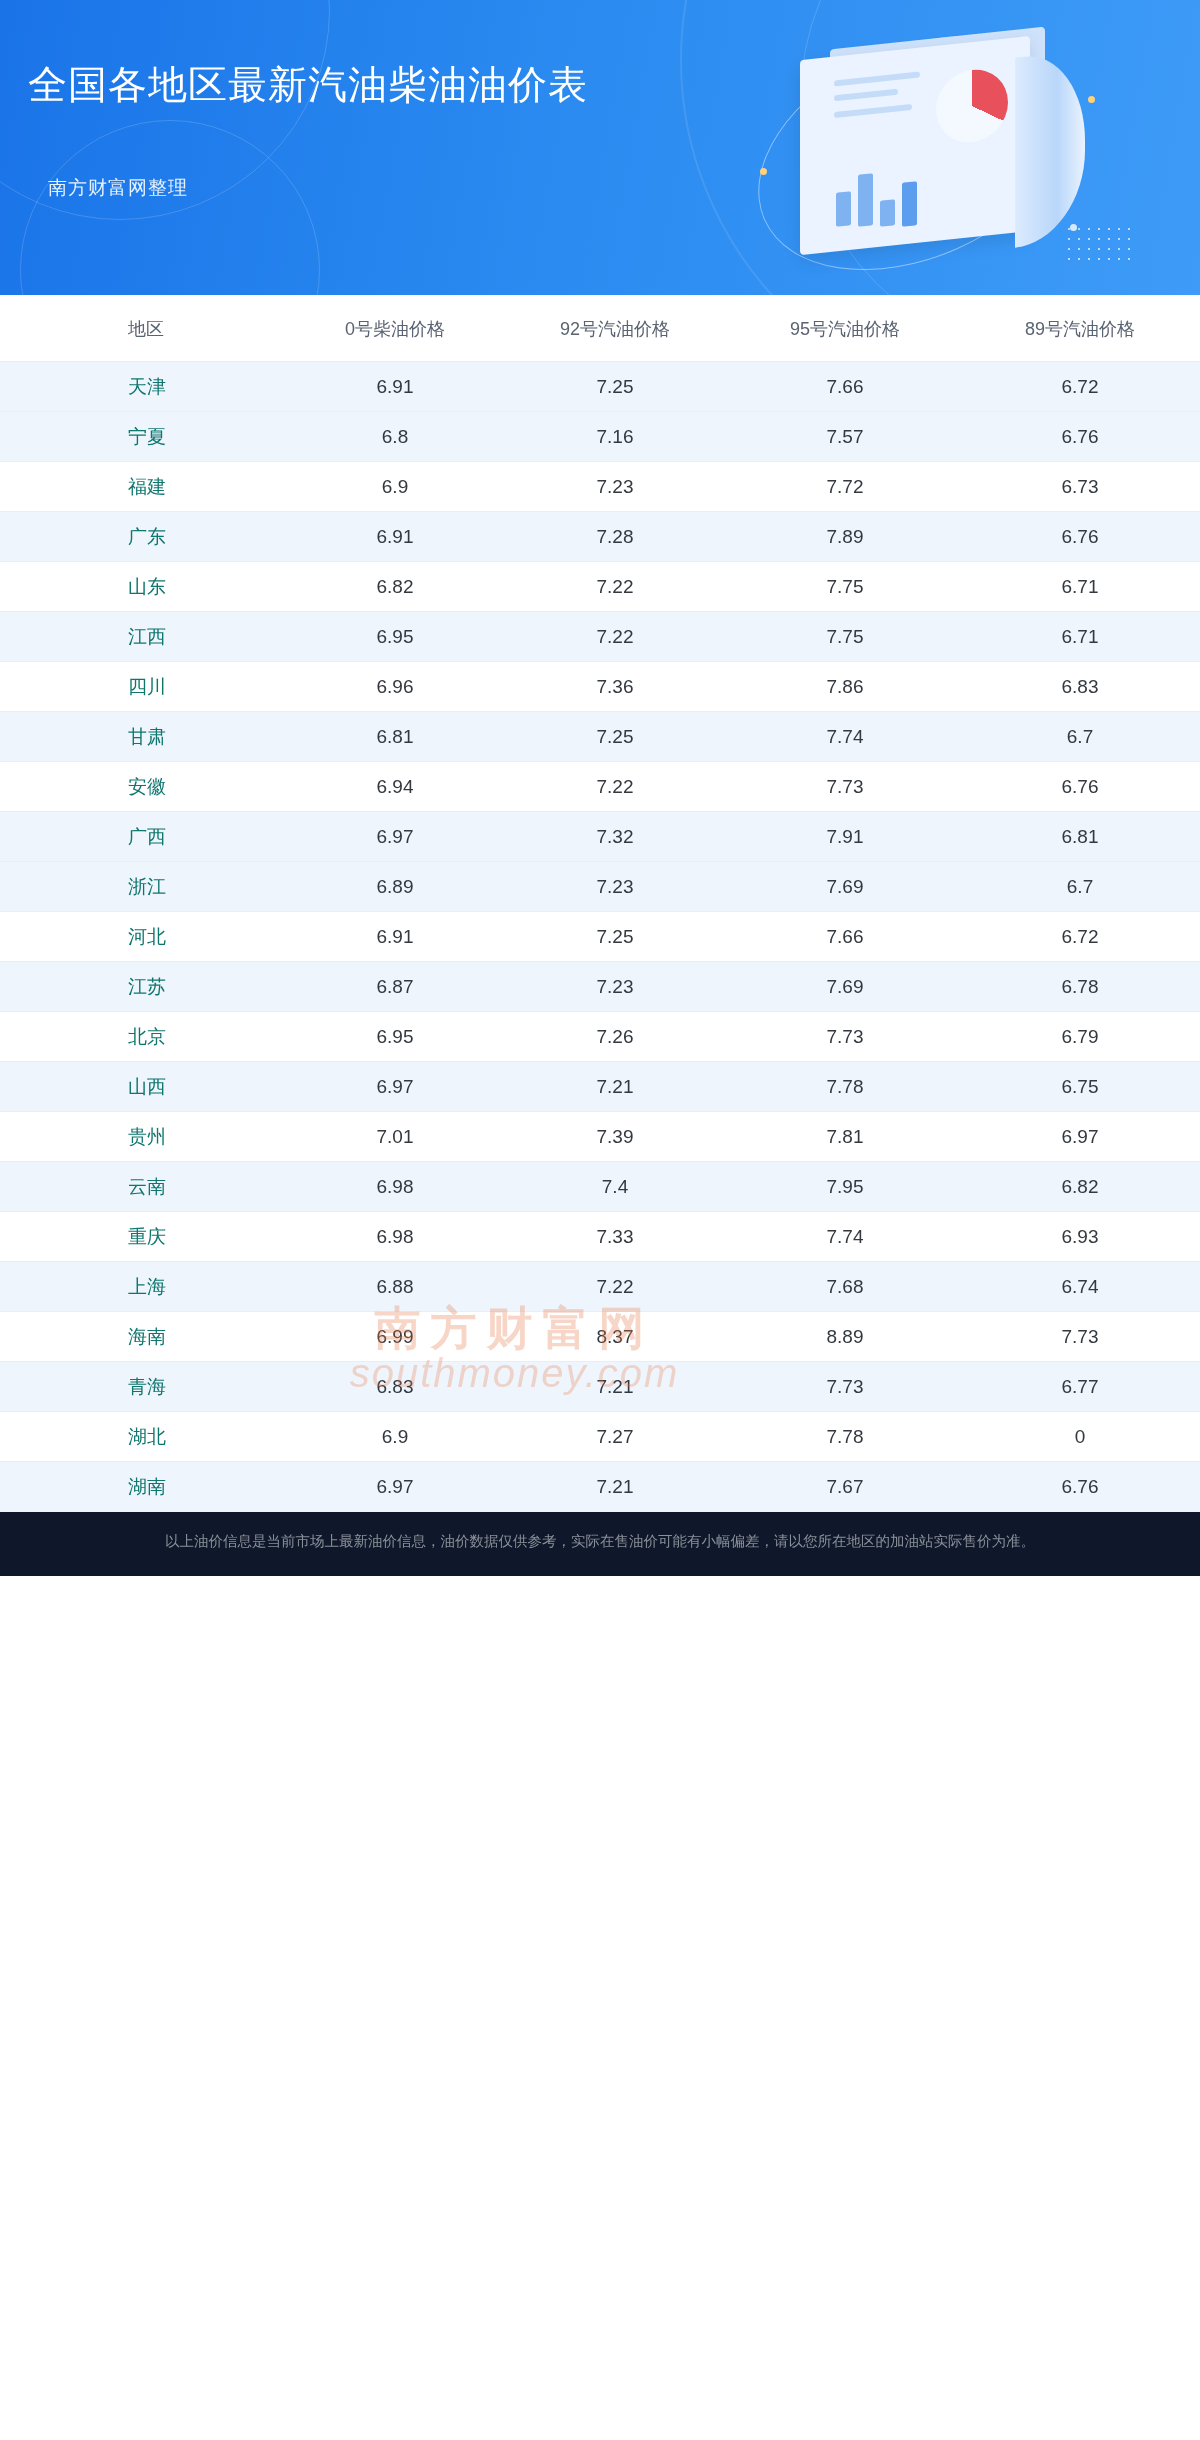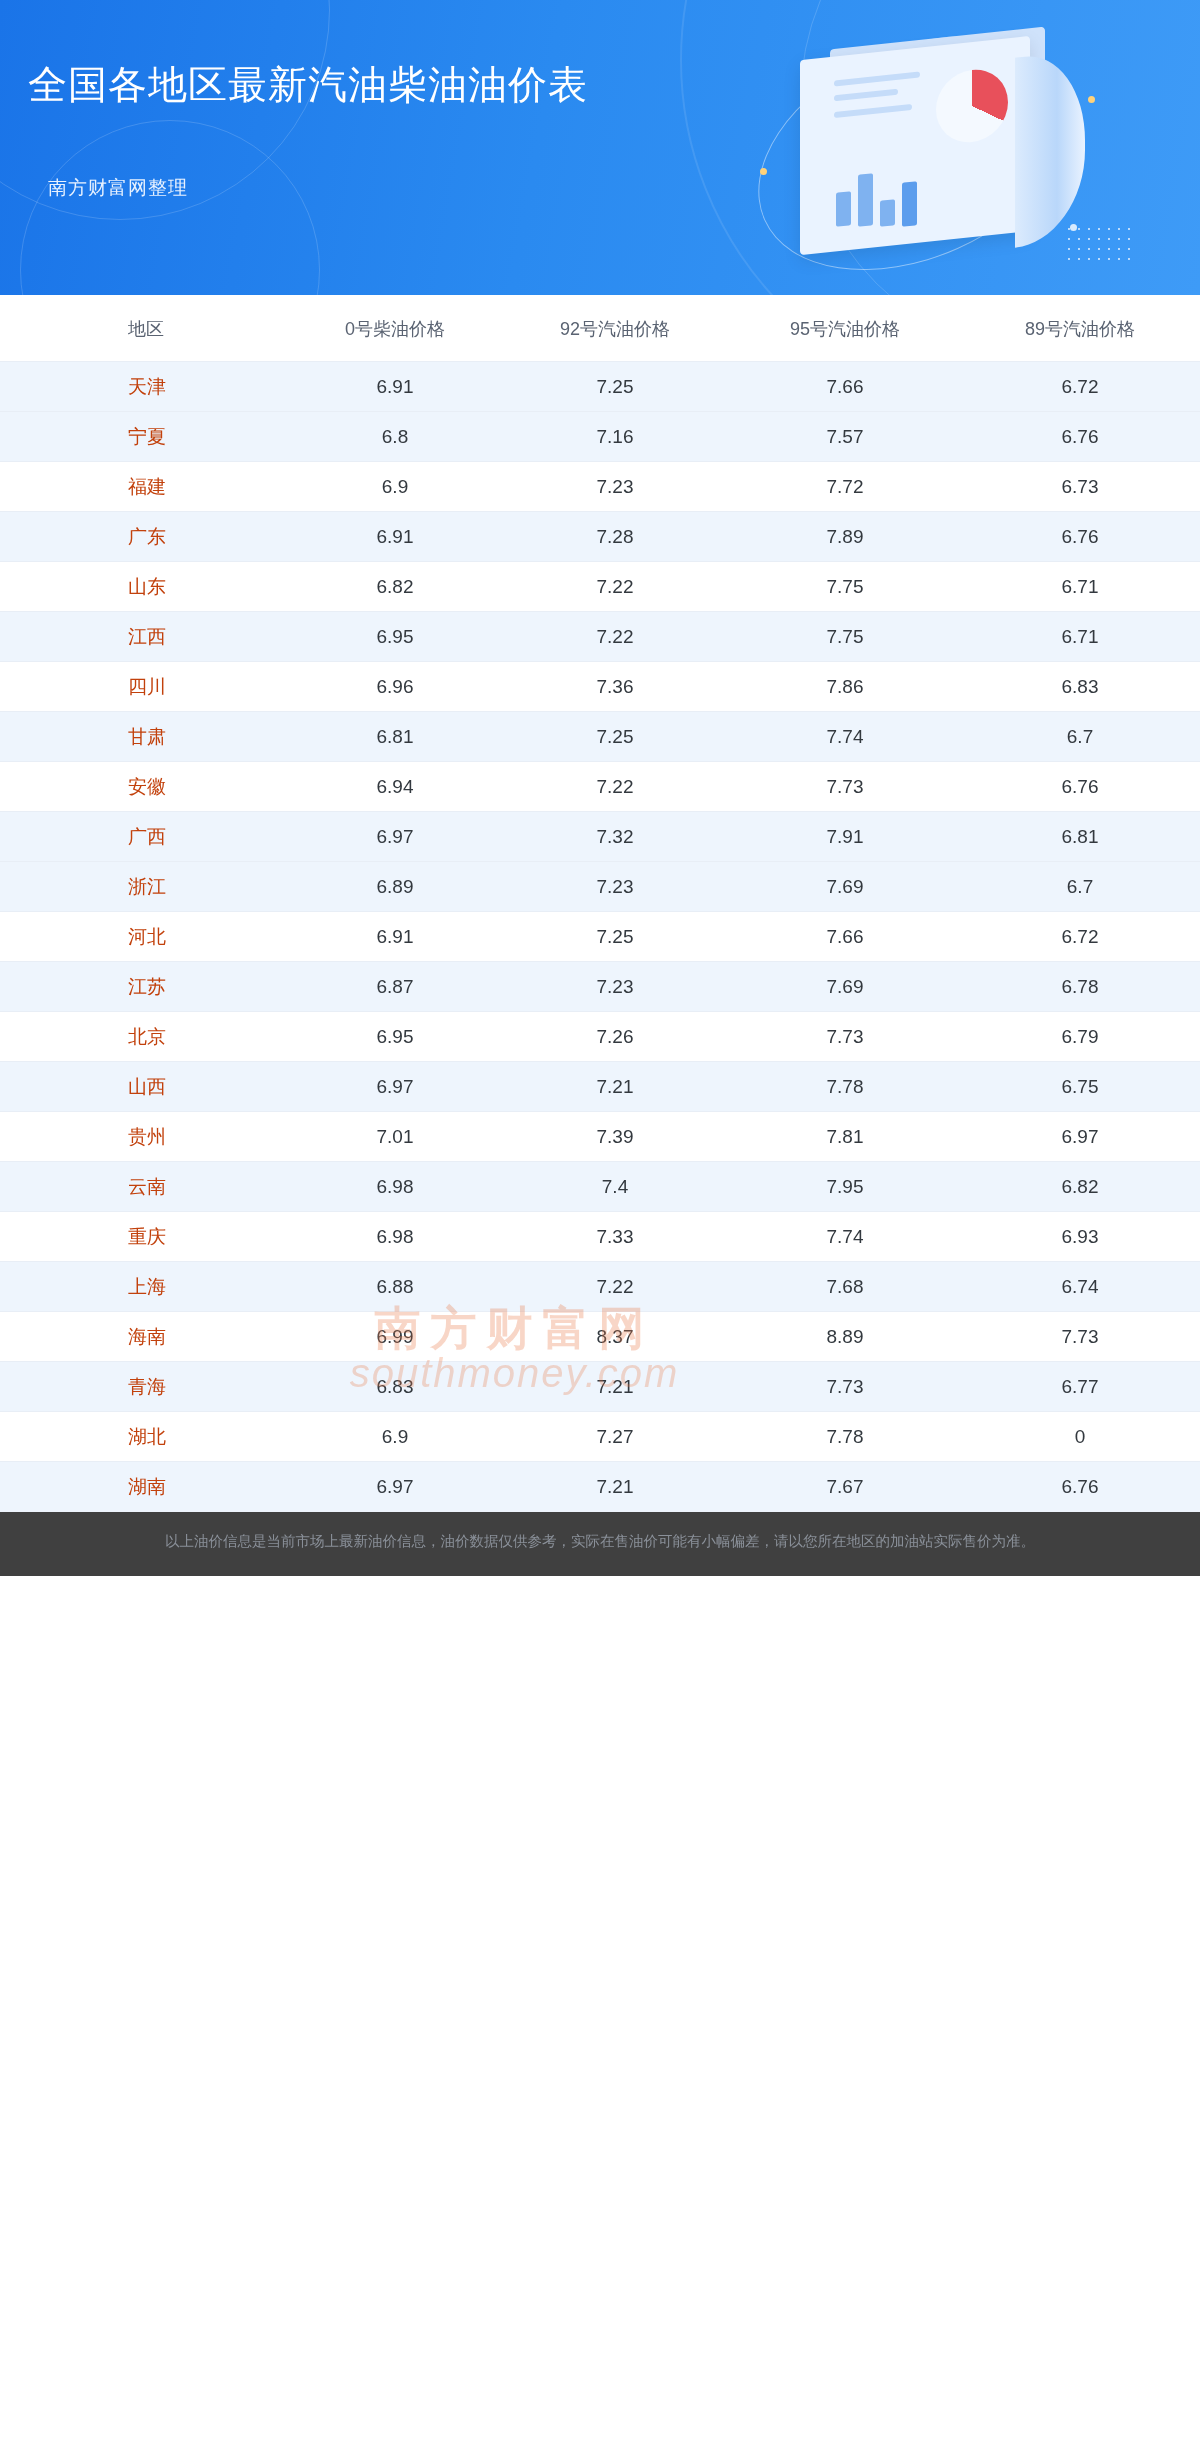--- a/index.html
+++ b/index.html
@@ -131,21 +131,21 @@
     text-align: center;
   }
   thead th.col-region { text-align: left; padding-left: 128px; }
   tbody td {
     font-size: 19px;
     color: #33393f;
     text-align: center;
     height: 50px;
     border-top: 1px solid #e8eef6;
   }
-  tbody td.col-region { text-align: left; padding-left: 128px; color: #c2410c; }
+  tbody td.col-region { text-align: left; padding-left: 128px; color: #0f766e; }
   tbody tr.odd { background: #eef5fd; }
   tbody tr.even { background: #ffffff; }
 
   col.c0 { width: 290px; }
   col.c1 { width: 210px; }
   col.c2 { width: 230px; }
   col.c3 { width: 230px; }
   col.c4 { width: 240px; }
 
   
@@ -174,21 +174,21 @@
     line-height: 1;
   }
 
   
   .footer {
     padding: 16px 40px 22px 40px;
     font-size: 14.5px;
     color: #8a9099;
     line-height: 1.8;
     text-align: center;
-    background: #404040;
+    background: #0f172a;
   }
 </style>
 </head>
 <body>
 
 <div class="header">
   <div class="deco-circle deco-c1"></div>
   <div class="deco-circle deco-c2"></div>
   <div class="deco-circle deco-c3"></div>
   <div class="deco-arc"></div>

